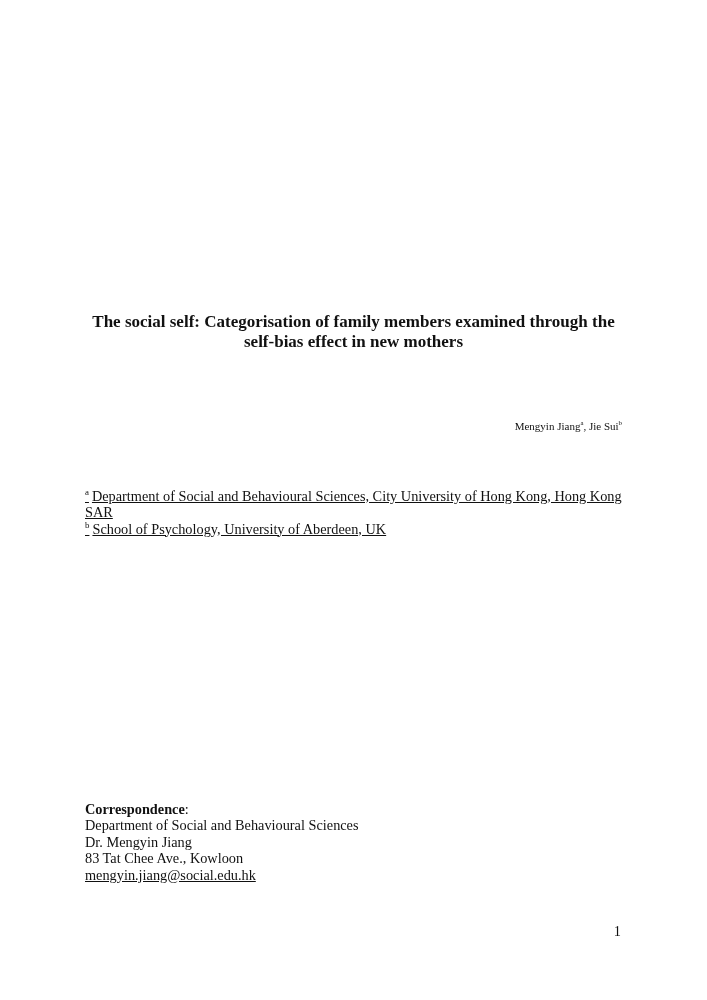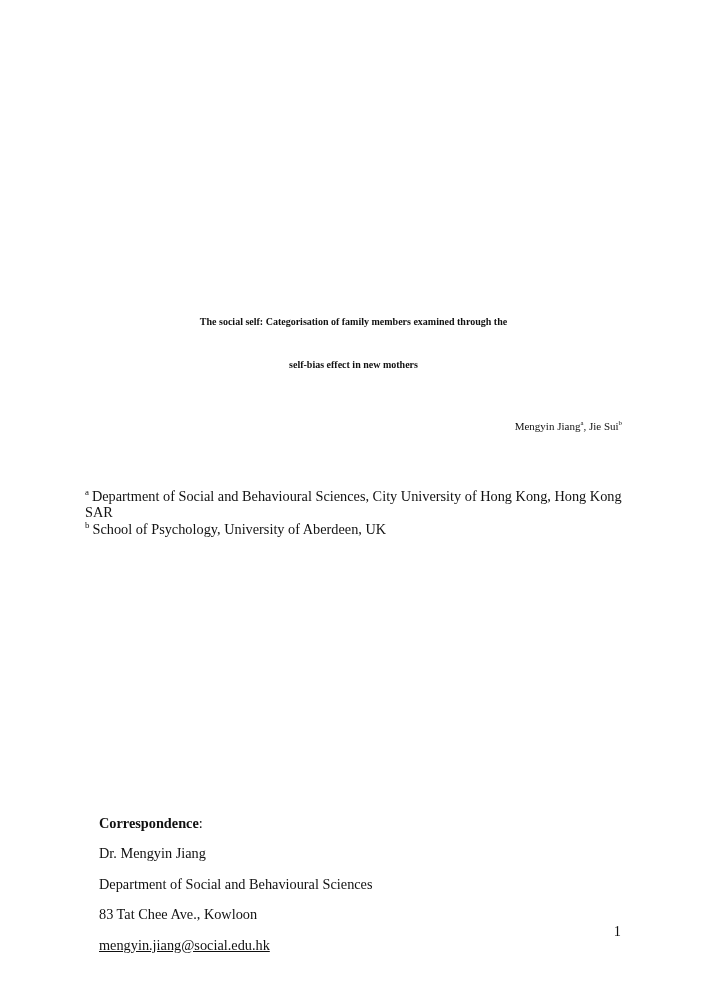--- a/index.html
+++ b/index.html
@@ -16,25 +16,24 @@
     font-family: "Liberation Serif", "DejaVu Serif", serif;
     overflow: hidden;
   }
   .title-block {
     position: absolute;
     top: 312px;
     left: 85px;
     width: 537px;
     text-align: center;
     font-weight: bold;
-    font-size: 10px;
+    font-size: 17px;
     line-height: 20px;
   }
   .title-line2 {
-    margin-top: 23px;
   }
   .authors {
     position: absolute;
     top: 418px;
     left: 85px;
     width: 537px;
     text-align: right;
     font-size: 11px;
     line-height: 17px;
   }
@@ -44,32 +43,33 @@
     line-height: 0;
     vertical-align: super;
   }
   .affiliations {
     position: absolute;
     top: 488px;
     left: 85px;
     width: 537px;
     font-size: 14.3px;
     line-height: 16.3px;
+    text-decoration: underline;
   }
   .affil { margin: 0; }
   .affil sup { margin-right: 3px; }
   .correspondence {
     position: absolute;
     top: 801px;
     left: 85px;
     width: 537px;
     font-size: 14.3px;
     line-height: 16.4px;
   }
-  .corr-line { margin: 14px; }
+  .corr-line { margin: 0; }
   .bold { font-weight: bold; }
   .email {
     text-decoration: underline;
     color: inherit;
     cursor: pointer;
   }
   .page-number {
     position: absolute;
     top: 923px;
     right: 86px;
@@ -88,21 +88,21 @@
 
   <div class="authors"><span>Mengyin Jiang</span><sup>a</sup><span class="sep">, </span><span>Jie Sui</span><sup>b</sup></div>
 
   <div class="affiliations">
     <p class="affil"><sup>a</sup><span>Department of Social and Behavioural Sciences, City University of Hong Kong, Hong Kong SAR</span></p>
     <p class="affil"><sup>b</sup><span>School of Psychology, University of Aberdeen, UK</span></p>
   </div>
 
   <div class="correspondence">
     <p class="corr-line"><span class="bold">Correspondence</span><span>:</span></p>
+    <p class="corr-line">Department of Social and Behavioural Sciences</p>
     <p class="corr-line">Dr. Mengyin Jiang</p>
-    <p class="corr-line">Department of Social and Behavioural Sciences</p>
     <p class="corr-line">83 Tat Chee Ave., Kowloon</p>
     <p class="corr-line"><a class="email">mengyin.jiang@social.edu.hk</a></p>
   </div>
 
   <div class="page-number">1</div>
 
 </div>
 
 </body></html>

